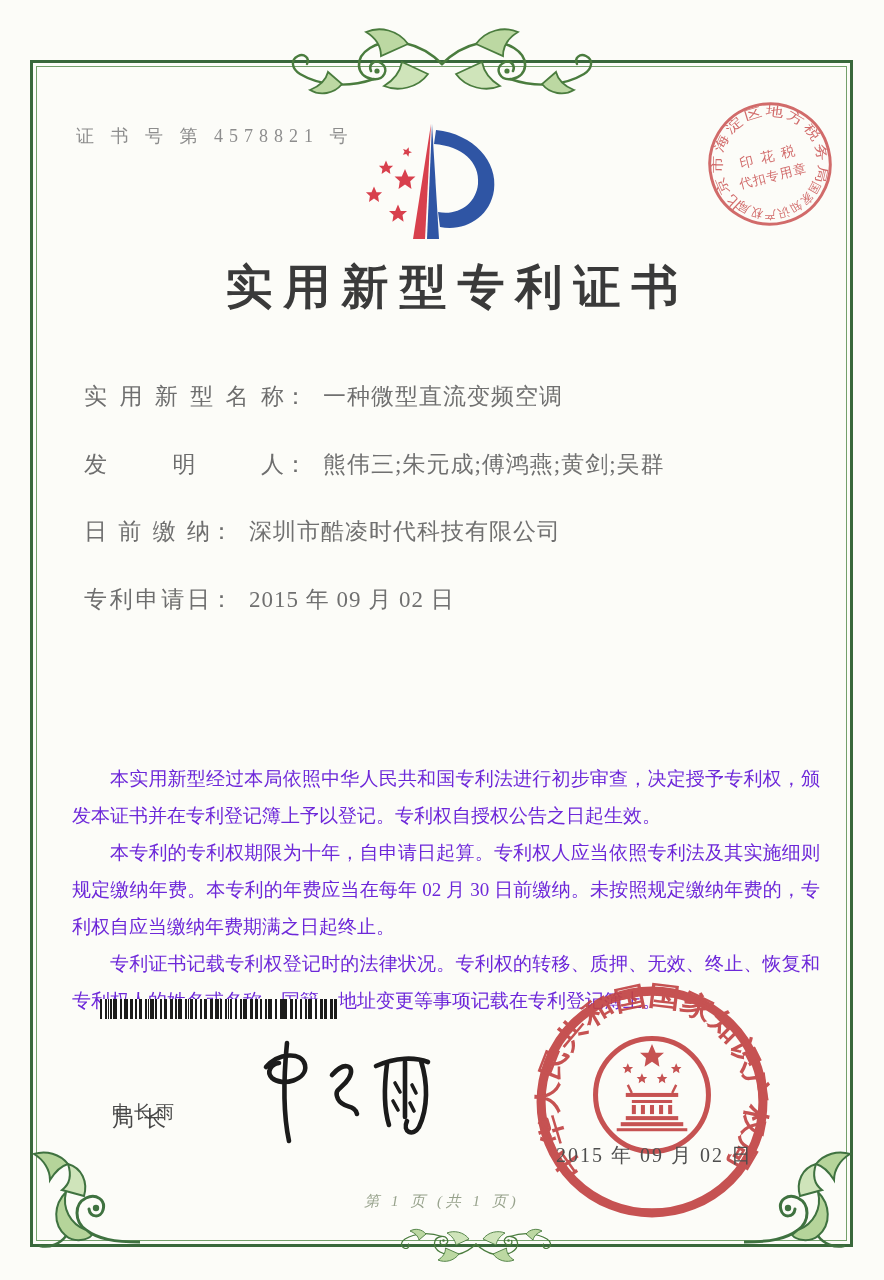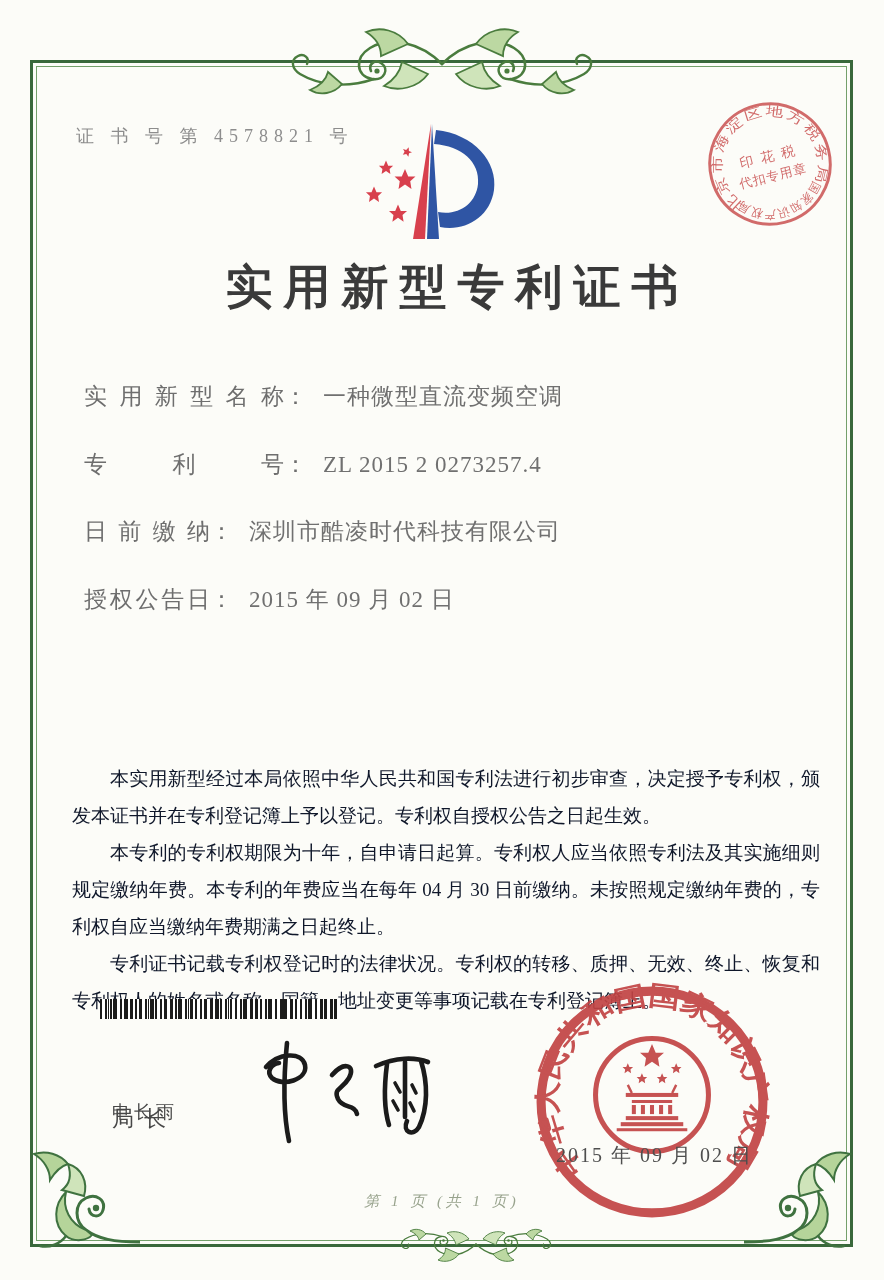--- a/index.html
+++ b/index.html
@@ -18,21 +18,21 @@
   
   .fields{position:absolute;left:84px;top:381px;right:56px;}
   .frow{height:67.5px;font-size:23px;color:#6e6e6e;}
   .flabel{display:inline-block;text-align:justify;text-align-last:justify;text-justify:inter-character;vertical-align:top;}
   .lw{width:200px;}
   .lm{width:126px;}
   .fcolon{margin-right:16px;}
   .fvalue{letter-spacing:1px;color:#707070;}
   
   .paras{position:absolute;left:72px;top:760px;width:748px;font-size:19px;line-height:37px;
-         color:#0f172a;text-align:justify;}
+         color:#6d28d9;text-align:justify;}
   .paras p{margin:0;text-indent:2em;}
   
   .barcode{position:absolute;left:100px;top:999px;width:240px;height:20px;background-color:#fff;
     background-image:
       repeating-linear-gradient(90deg,#1c1c1c 0 2px,transparent 2px 5px),
       repeating-linear-gradient(90deg,#1c1c1c 0 1px,transparent 1px 8px),
       repeating-linear-gradient(90deg,#1c1c1c 0 2px,transparent 2px 13px);}
   .sign-title{position:absolute;left:112px;top:1060px;font-size:22px;letter-spacing:10px;color:#474747;margin-top:44px;}
   .sign-name{position:absolute;left:112px;top:1100px;font-size:18px;letter-spacing:4px;color:#474747;}
   .signature{position:absolute;left:248px;top:1035px;width:195px;height:118px;}
@@ -121,33 +121,33 @@
     </text>
     <text x="75" y="72" text-anchor="middle" font-size="14" fill="#cb5656" letter-spacing="2">印 花 税</text>
     <text x="75" y="92" text-anchor="middle" font-size="13" fill="#cb5656" letter-spacing="1">代扣专用章</text>
   </svg>
 
   <div class="fields">
     <div class="frow">
       <span class="flabel lw">实用新型名称</span><span class="fcolon">：</span><span class="fvalue">一种微型直流变频空调</span>
     </div>
     <div class="frow">
-      <span class="flabel lw">专利号</span><span class="fcolon">：</span><span class="fvalue">ZL 2015 2 0273257.4</span>
+      <span class="flabel lw">发明人</span><span class="fcolon">：</span><span class="fvalue">熊伟三;朱元成;傅鸿燕;黄剑;吴群</span>
     </div>
     <div class="frow">
       <span class="flabel lm">日前缴纳</span><span class="fcolon">：</span><span class="fvalue">深圳市酷凌时代科技有限公司</span>
     </div>
     <div class="frow">
-      <span class="flabel lm">授权公告日</span><span class="fcolon">：</span><span class="fvalue">2015 年 09 月 02 日</span>
+      <span class="flabel lm">专利申请日</span><span class="fcolon">：</span><span class="fvalue">2015 年 09 月 02 日</span>
     </div>
   </div>
 
   <div class="paras">
     <p>本实用新型经过本局依照中华人民共和国专利法进行初步审查，决定授予专利权，颁发本证书并在专利登记簿上予以登记。专利权自授权公告之日起生效。</p>
-    <p>本专利的专利权期限为十年，自申请日起算。专利权人应当依照专利法及其实施细则规定缴纳年费。本专利的年费应当在每年 04 月 30 日前缴纳。未按照规定缴纳年费的，专利权自应当缴纳年费期满之日起终止。</p>
+    <p>本专利的专利权期限为十年，自申请日起算。专利权人应当依照专利法及其实施细则规定缴纳年费。本专利的年费应当在每年 02 月 30 日前缴纳。未按照规定缴纳年费的，专利权自应当缴纳年费期满之日起终止。</p>
     <p>专利证书记载专利权登记时的法律状况。专利权的转移、质押、无效、终止、恢复和专利权人的姓名或名称、国籍、地址变更等事项记载在专利登记簿上。</p>
   </div>
 
   <div class="barcode"></div>
 
   <div class="sign-title">局长</div>
   <div class="sign-name">申长雨</div>
 
   <svg class="signature" viewBox="0 0 195 118">
     <g fill="none" stroke="#1b1b1b" stroke-width="4.6" stroke-linecap="round" stroke-linejoin="round">

